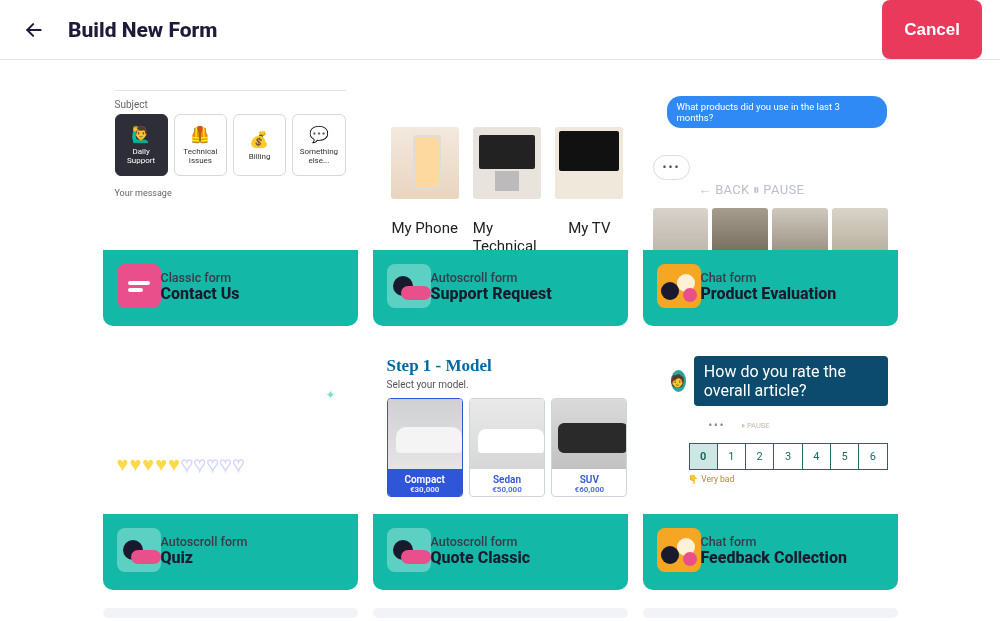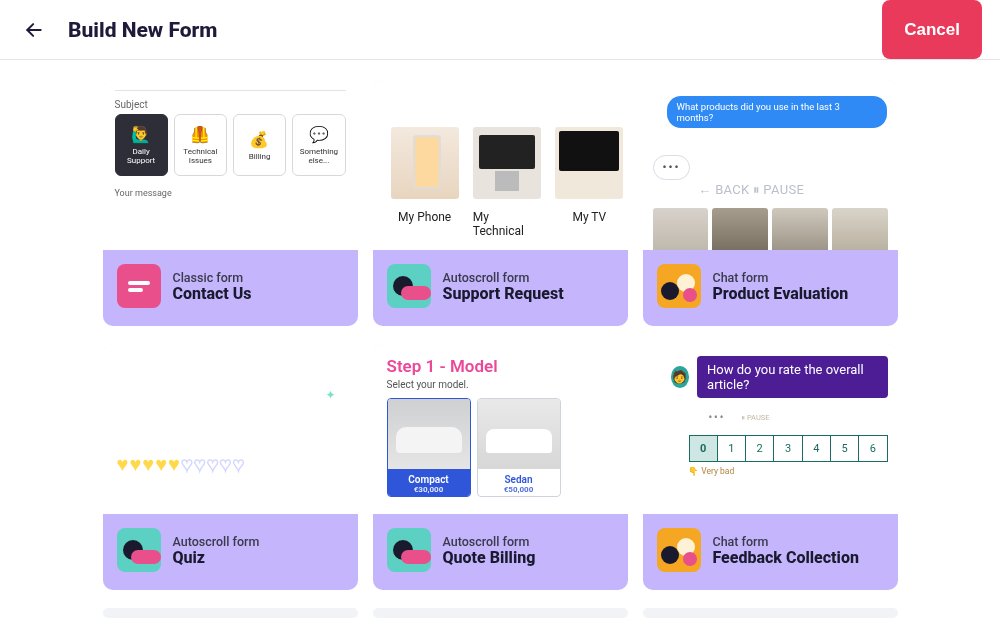--- a/index.html
+++ b/index.html
@@ -67,25 +67,25 @@
     flex-direction: column;
     cursor: pointer;
   }
   .card .preview {
     height: 170px;
     background: #fff;
     overflow: hidden;
     position: relative;
   }
   .card .footer {
-    background: #c4b5fd;
+    background: #14b8a6;
     padding: 14px 14px 18px 14px;
     display: flex;
     align-items: center;
-    gap: 12px;
+    gap: 0;
   }
   .card .footer .ficon {
     width: 44px; height: 44px;
     border-radius: 8px;
     flex: 0 0 44px;
     display: flex; align-items: center; justify-content: center;
     overflow: hidden;
   }
   .card .footer .fmeta { display: flex; flex-direction: column; }
   .card .footer .kind { font-size: 12.5px; color: #3a3a4a; font-weight: 500; }
@@ -132,21 +132,21 @@
   }
   .pv-support .tile.sel { outline:2px solid #fff; outline-offset:1px; }
   .pv-support .img { width:68px; height:72px; border-radius:3px; }
   .pv-support .img.phone { background: linear-gradient(#f3e9de,#e8d5bf); position:relative; }
   .pv-support .img.phone::after{content:"";position:absolute;left:22px;top:8px;width:24px;height:50px;background:#fdd9a0;border-radius:4px;border:2px solid #ddd;}
   .pv-support .img.comp { background:#e8e4dd; position:relative; }
   .pv-support .img.comp::after{content:"";position:absolute;left:6px;top:8px;width:56px;height:34px;background:#222;border-radius:2px;}
   .pv-support .img.comp::before{content:"";position:absolute;left:22px;top:44px;width:24px;height:20px;background:#bbb;}
   .pv-support .img.tv { background:#efe8db; position:relative; }
   .pv-support .img.tv::after{content:"";position:absolute;left:4px;top:4px;width:60px;height:40px;background:#111;border-radius:2px;}
-  .pv-support .tlabel { font-size:12px; color:#222; margin-top:11px; }
+  .pv-support .tlabel { font-size:15px; color:#222; margin-top:20px; }
 
   
   .pv-chat { background:#f4f6fa; height:100%; padding:10px 10px 0 10px; font-size:9px; }
   .pv-chat .pill { background:#fff; border:1px solid #d9dde5; color:#4a5568; border-radius:12px; padding:3px 10px; display:inline-block; }
   .pv-chat .bubble { background:#2f8af5; color:#fff; border-radius:14px; padding:5px 10px; display:inline-block; margin-top:6px; font-size:9.5px; max-width: 220px;}
   .pv-chat .brow { text-align:left; }
   .pv-chat .brow.indent { padding-left:14px; }
   .pv-chat .typing { margin-top:8px; display:flex; align-items:center; gap:8px; }
   .pv-chat .dots { background:#fff; border:1px solid #d9dde5; border-radius:14px; padding:5px 9px; letter-spacing:2px; color:#555; font-weight:bold; font-size:11px; }
   .pv-chat .ctrl { color:#b9bfcc; font-size:13px; letter-spacing:0.3px;margin-top:46px; }
@@ -164,21 +164,21 @@
   .pv-quiz .hint { font-size:8.5px; font-weight:700; margin-top:6px; opacity:.95; }
   .pv-quiz .hearts { margin-top:12px; font-size:20px; letter-spacing:1px; white-space:nowrap; }
   .pv-quiz .hearts .f { color:#ffd94a; }
   .pv-quiz .hearts .e { color:rgba(255,255,255,0); -webkit-text-stroke:1.3px #d1d6ff; }
   .pv-quiz .deco { position:absolute; left:0; bottom:0; width:100%; height:26px; display:flex; gap:14px; padding-left:8px;}
   .pv-quiz .deco span{ width:38px;height:38px;border:1.5px solid rgba(255,255,255,.35); border-radius:50%; margin-top:4px; position:relative;}
   .pv-quiz .deco span::after{content:"";position:absolute;inset:6px;border:1.5px solid rgba(255,255,255,.35);border-radius:50%;}
 
   
   .pv-quote { padding:12px 0 0 14px; height:100%; }
-  .pv-quote h4 { font-size:17px; font-weight:600; color:#ec4899; }
+  .pv-quote h4 { font-size:17px; font-weight:600; color:#0369a1;font-family:Liberation Serif, serif; }
   .pv-quote .sub { font-size:10px; color:#555; margin-top:3px; }
   .pv-quote .row { display:flex; gap:6px; margin-top:8px; }
   .pv-quote .car {
     width:84px; border:1px solid #cfd4dc; border-radius:4px; overflow:hidden;
     display:flex; flex-direction:column; align-items:center; font-size:9.5px;
   }
   .pv-quote .car.sel { border:1.8px solid #2f56d9; }
   .pv-quote .cimg { width:100%; height:70px; }
   .pv-quote .car:nth-child(1) .cimg{ background:linear-gradient(#cfd0d2,#e5e5e5); position:relative;}
   .pv-quote .car:nth-child(1) .cimg::after{content:"";position:absolute;left:8px;top:28px;width:66px;height:26px;background:#f4f4f4;border-radius:10px 10px 4px 4px;}
@@ -190,21 +190,21 @@
   .pv-quote .car.sel .cap { background:#2f56d9; color:#fff; }
   .pv-quote .car .cap .nm{ font-size:10px; font-weight:600;}
   .pv-quote .car .cap .pr{ font-size:8px; opacity:.85;font-weight:bold;}
   .pv-quote .car:not(.sel) .cap .nm{ color:#2f56d9; }
   .pv-quote .car:not(.sel) .cap .pr{ color:#2f56d9; }
 
   
   .pv-feed { background:#e6e1d2; height:100%; padding:12px 10px 0 28px; font-size:10px; color:#134646;}
   .pv-feed .q { display:flex; align-items:center; gap:8px; }
   .pv-feed .av { width:22px;height:22px;border-radius:50%;background:#2aa59a; display:flex;align-items:center;justify-content:center;color:#fff;font-size:12px;}
-  .pv-feed .qb { background:#4c1d95; color:#fff; border-radius:4px; padding:6px 10px; font-size:13px;}
+  .pv-feed .qb { background:#0c4a6e; color:#fff; border-radius:4px; padding:6px 10px; font-size:16px;}
   .pv-feed .typing2 { margin:10px 0 4px 30px; display:flex; align-items:center; gap:8px;}
   .pv-feed .typing2 .d { background:#fff; border-radius:4px; padding:4px 8px; color:#888; letter-spacing:2px; font-weight:bold;}
   .pv-feed .typing2 .p { color:#bfb8a3; font-size:7.5px;}
   .pv-feed table { border-collapse:collapse; margin:8px 0 0 18px; }
   .pv-feed td {
     width:30px; height:26px; border:1.2px solid #1b6a63; text-align:center; font-size:11px; color:#1b6a63;
   }
   .pv-feed td.sel { background:#cfe7e4; font-weight:700; }
   .pv-feed .vb { margin:4px 0 0 18px; font-size:8.5px; color:#b0843f; }
   .pv-feed .vb::before{ content:"👇 "; }
@@ -363,30 +363,37 @@
                   <div class="pr">€30,000</div>
                 </div>
             </div>
             <div class="car">
               <div class="cimg"></div>
               <div class="cap">
                   <div class="nm">Sedan</div>
                   <div class="pr">€50,000</div>
                 </div>
             </div>
+            <div class="car">
+              <div class="cimg"></div>
+              <div class="cap">
+                  <div class="nm">SUV</div>
+                  <div class="pr">€60,000</div>
+                </div>
+            </div>
           </div>
         </div>
         <div class="footer">
           <div class="ficon teal">
             <span class="blob1"></span>
               <span class="blob2"></span>
           </div>
           <div class="fmeta">
             <div class="kind">Autoscroll form</div>
-            <div class="name">Quote Billing</div>
+            <div class="name">Quote Classic</div>
           </div>
         </div>
       </div>
 
       <div class="card">
         <div class="preview pv-feed">
           <div class="q">
             <div class="av">🧑</div>
             <div class="qb">How do you rate the overall article?</div>
           </div>

